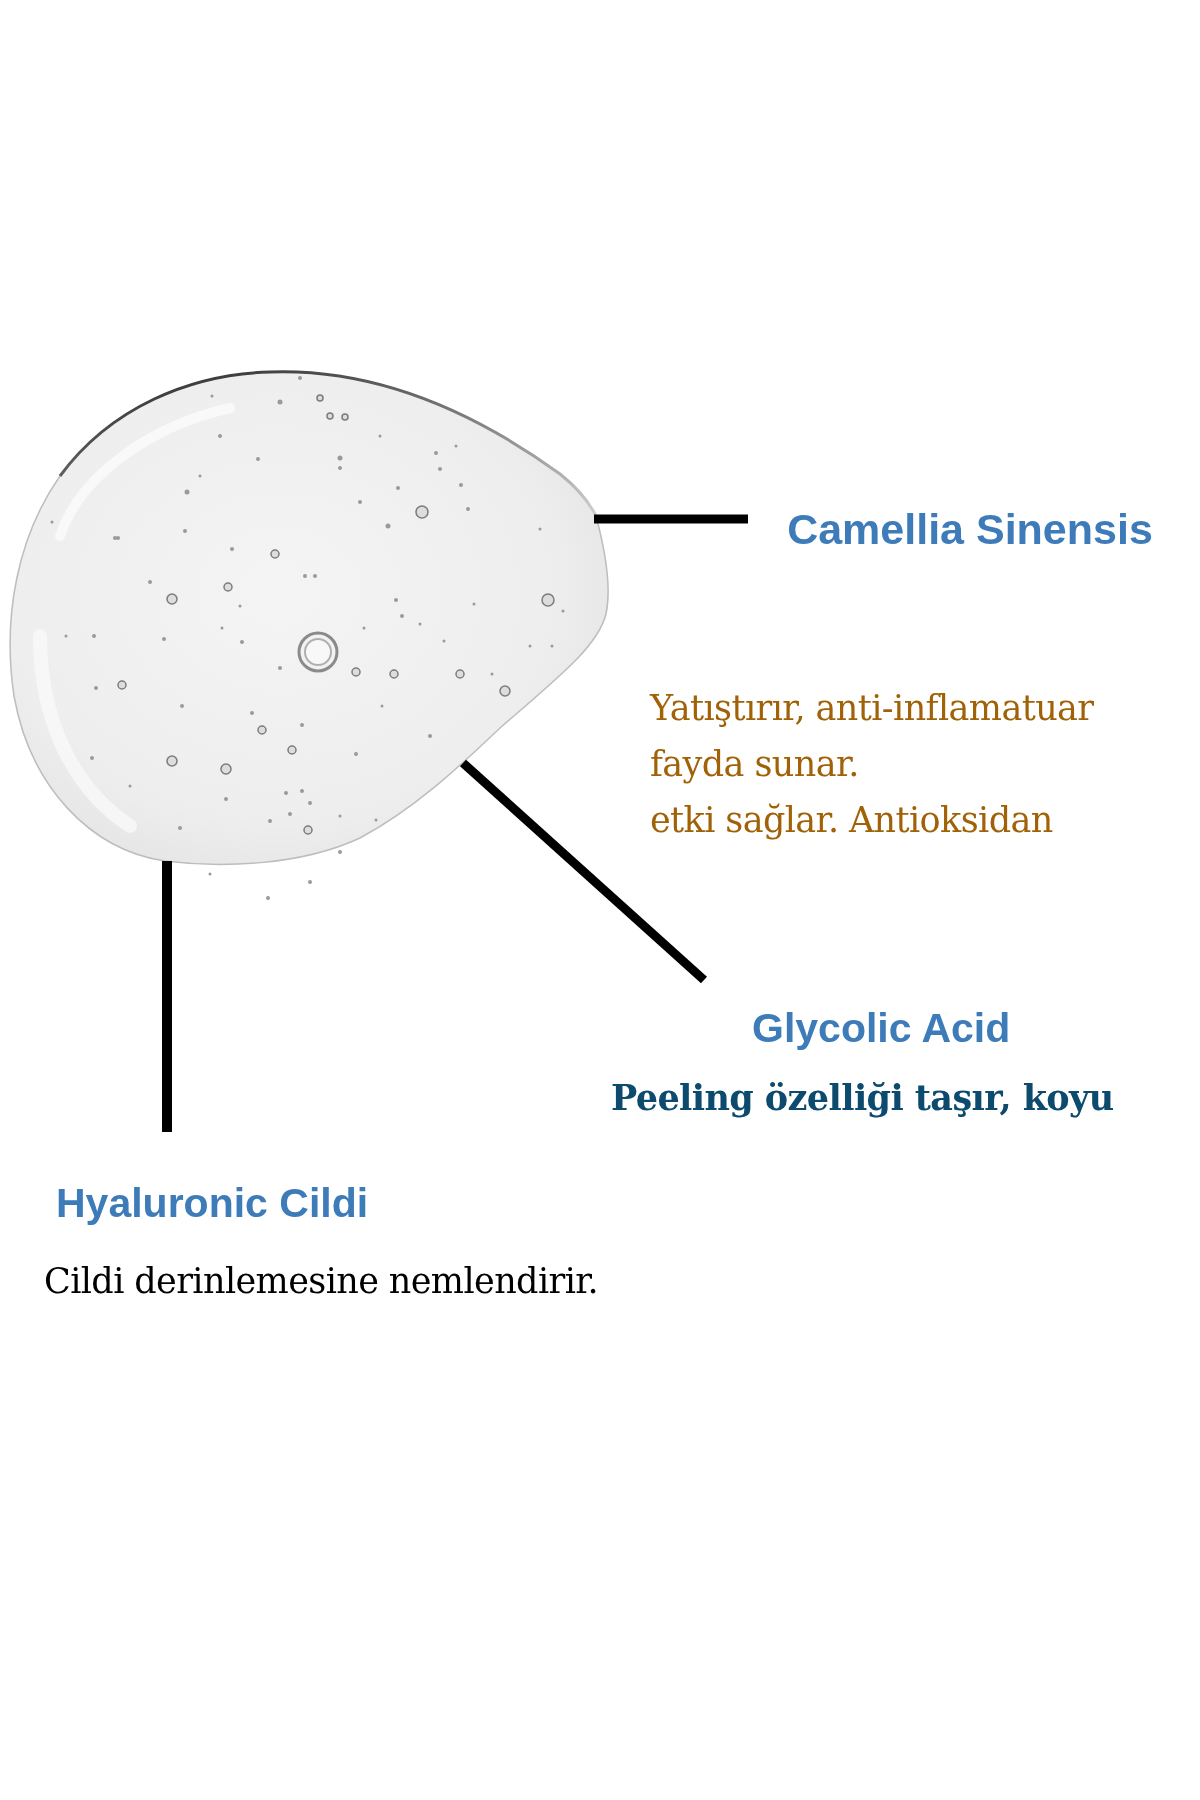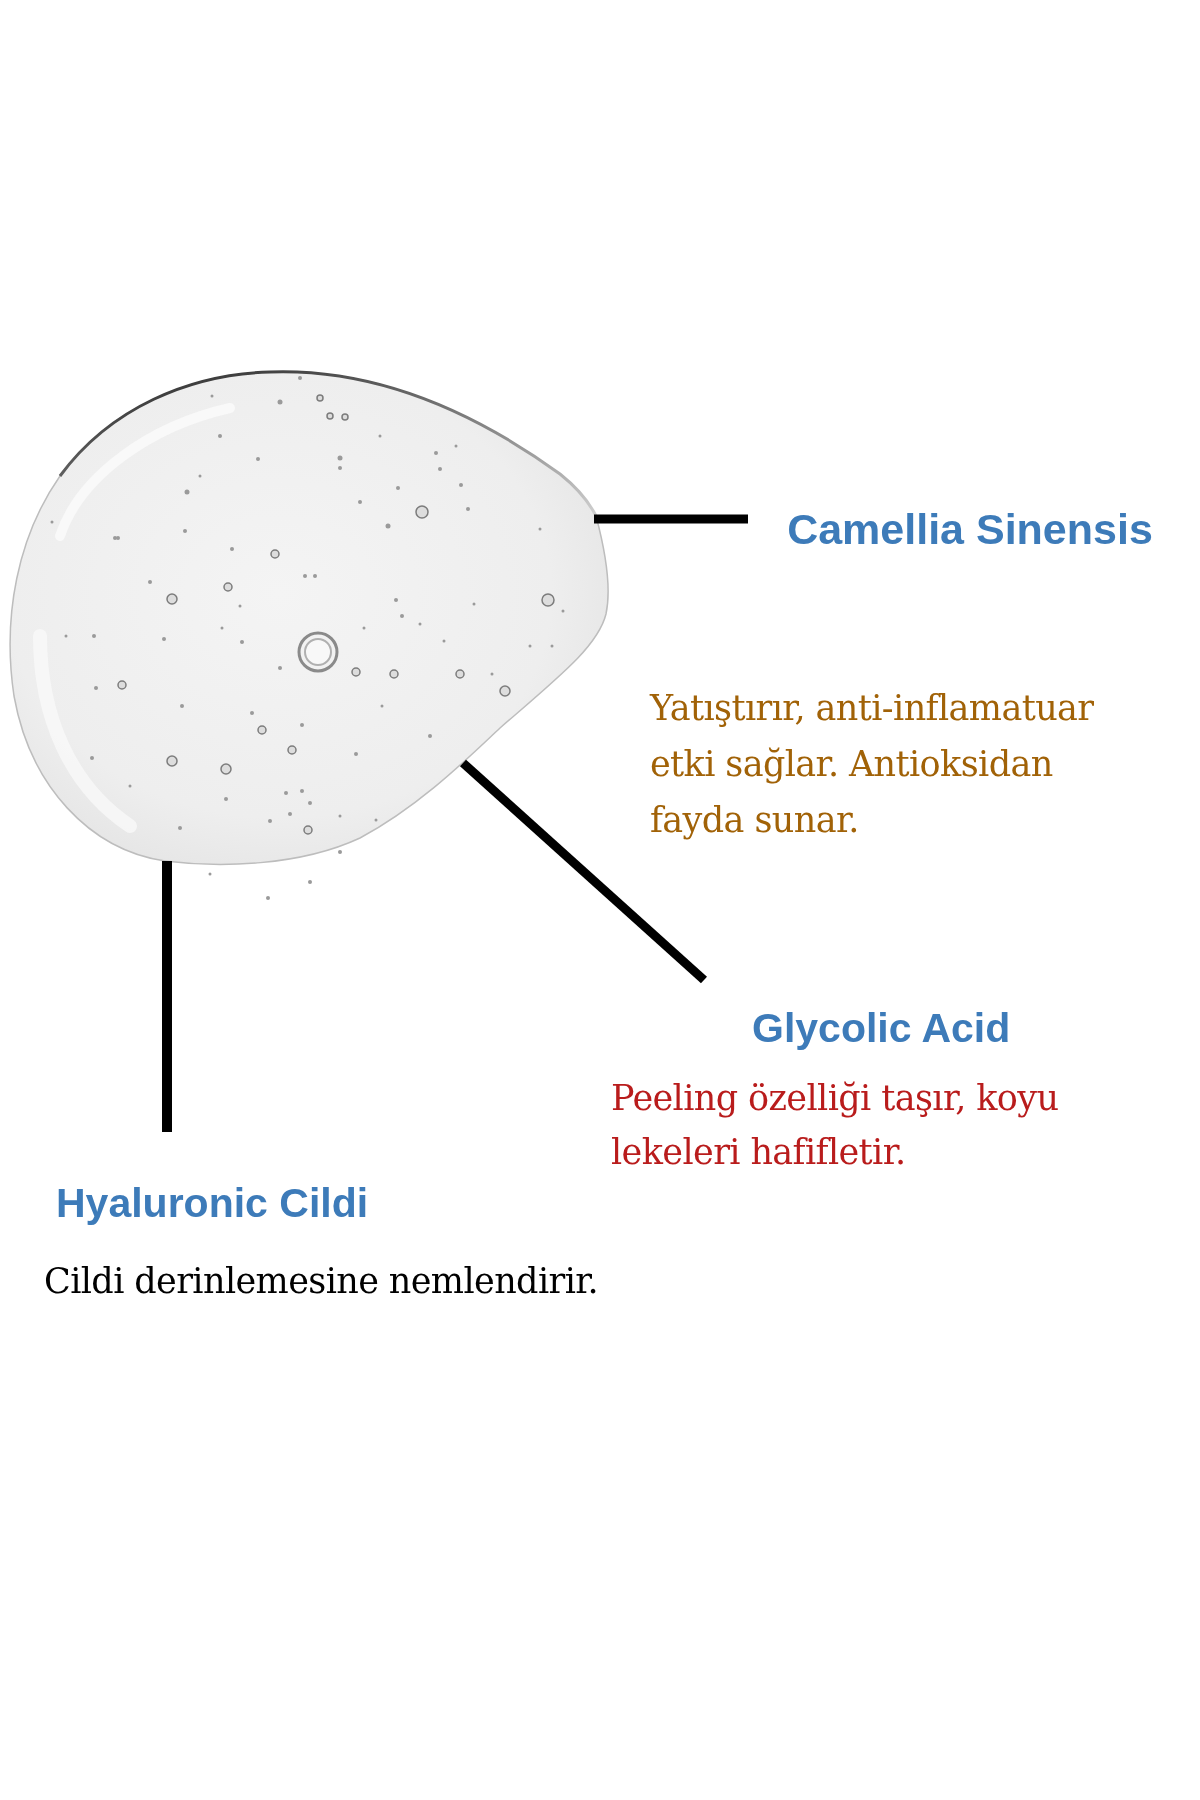--- a/index.html
+++ b/index.html
@@ -162,30 +162,29 @@
     <line x1="594" y1="503" x2="748" y2="503" stroke="#000" stroke-width="9"></line>
     <line x1="463" y1="747" x2="704" y2="964" stroke="#000" stroke-width="9"></line>
     <line x1="167" y1="845" x2="167" y2="1116" stroke="#000" stroke-width="10"></line>
   </svg>
 
   <h2 id="h-camellia" class="heading" style="color: rgb(61, 123, 185);">
     <span>Camellia Sinensis</span>
   </h2>
   <p id="b-camellia" class="body-text" style="color: #a16207;">
     <span>Yatıştırır, anti-inflamatuar</span>
+    <span>fayda sunar.</span>
     <span>etki sağlar. Antioksidan</span>
-    <span>fayda sunar.</span>
   </p>
 
   <h2 id="h-glycolic" class="heading" style="color: rgb(61, 123, 185);">
     <span>Glycolic Acid</span>
   </h2>
-  <p id="b-glycolic" class="body-text" style="color: #b91c1c;">
+  <p id="b-glycolic" class="body-text" style="color: #0c4a6e; font-weight: bold;">
     <span>Peeling özelliği taşır, koyu</span>
-    <span>lekeleri hafifletir.</span>
   </p>
 
   <h2 id="h-hyaluronic" class="heading" style="color: rgb(61, 123, 185);">
     <span>Hyaluronic Cildi</span>
   </h2>
   <p id="b-hyaluronic" class="body-text" style="color: #000000;">
     <span>Cildi derinlemesine nemlendirir.</span>
   </p>
 
 </div>

